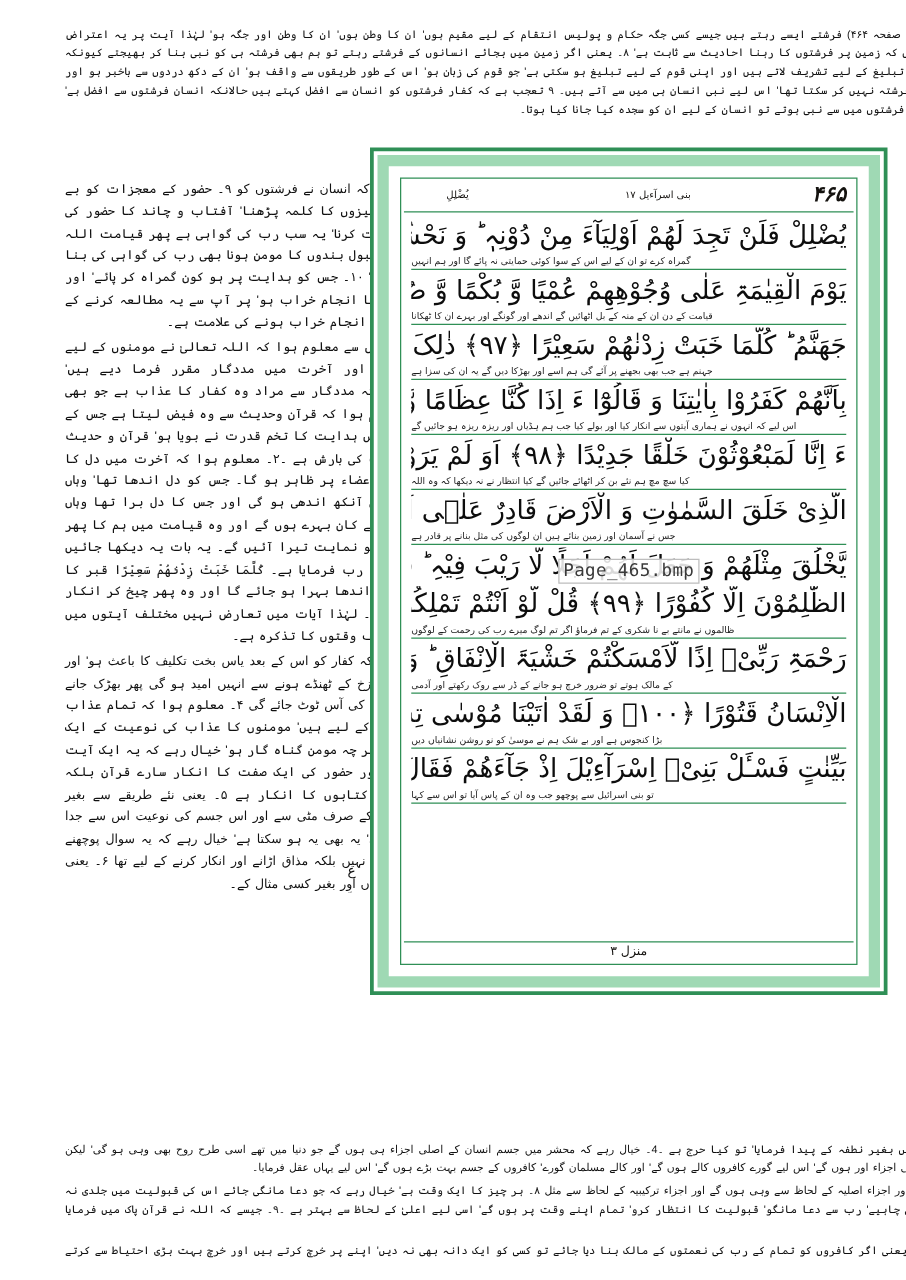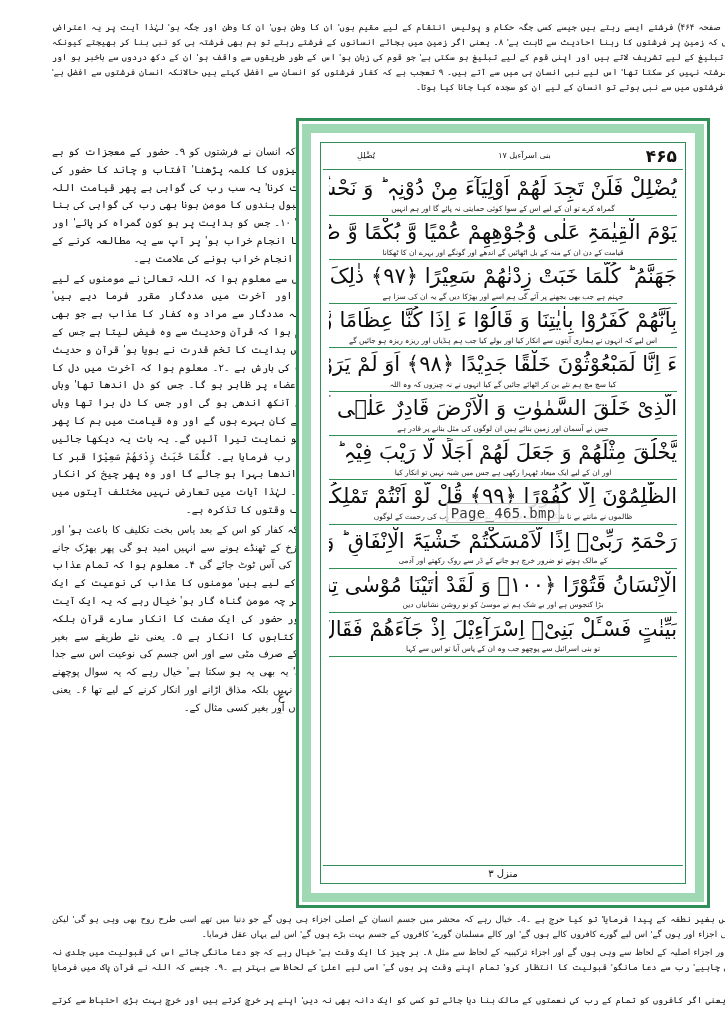--- a/index.html
+++ b/index.html
@@ -61,21 +61,21 @@
   .urdu-block p {
     margin: 0 0 2px 0;
   }
 
   
   .quran-panel {
     position: absolute;
     left: 296px;
     top: 118px;
     width: 414px;
-    height: 790px;
+    height: 678px;
     background: #ffffff;
     border: 3px solid #2f8f56;
     box-sizing: border-box;
     padding: 4px;
   }
   .quran-panel .ornament {
     position: absolute;
     inset: 3px;
     border: 9px solid #9fd9b4;
     box-sizing: border-box;
@@ -113,20 +113,21 @@
   .panel-header .surah-name {
     font-size: 8px;
     line-height: 1.15;
     text-align: center;
     width: 74px;
   }
   .panel-header .page-no {
     font-size: 17px;
     font-weight: bold;
     letter-spacing: 1px;
+    font-style: italic;
   }
 
   .panel-footer {
     position: absolute;
     left: 0; right: 0; bottom: 2px;
     text-align: center;
     direction: rtl;
     font-size: 10px;
     color: #14120f;
     border-top: 1.5px solid #2f8f56;
@@ -147,21 +148,21 @@
     line-height: 1.42;
     text-align: center;
     color: #0d0d0d;
     white-space: nowrap;
     overflow: hidden;
     letter-spacing: 0px;
   }
   .ayah-trans {
     font-size: 7.4px;
     line-height: 1.25;
-    text-align: center;
+    text-align: left;
     color: #1a1a1a;
     border-bottom: 1px solid #2f8f56;
     padding-bottom: 2px;
     margin-bottom: 2px;
     white-space: nowrap;
     overflow: hidden;
   }
 
   
   .page-stamp {
@@ -230,31 +231,30 @@
           <div class="ayah-trans">جہنم ہے جب بھی بجھنے پر آئے گی ہم اسے اور بھڑکا دیں گے یہ ان کی سزا ہے</div>
         </div>
 
         <div class="ayah-row">
           <div class="ayah-arabic">بِاَنَّھُمْ کَفَرُوْا بِاٰیٰتِنَا وَ قَالُوْٓا ءَ اِذَا کُنَّا عِظَامًا وَّ رُفَاتًا</div>
           <div class="ayah-trans">اس لیے کہ انہوں نے ہماری آیتوں سے انکار کیا اور بولے کیا جب ہم ہڈیاں اور ریزہ ریزہ ہو جائیں گے</div>
         </div>
 
         <div class="ayah-row">
           <div class="ayah-arabic">ءَ اِنَّا لَمَبْعُوْثُوْنَ خَلْقًا جَدِیْدًا ﴿۹۸﴾ اَوَ لَمْ یَرَوْا اَنَّ اللہَ</div>
-          <div class="ayah-trans">کیا سچ مچ ہم نئے بن کر اٹھائے جائیں گے کیا انہوں نے نہ چیزوں کہ وہ اللہ</div>
+          <div class="ayah-trans">کیا سچ مچ ہم نئے بن کر اٹھائے جائیں گے کیا انتظار نے نہ دیکھا کہ وہ اللہ</div>
         </div>
 
         <div class="ayah-row">
           <div class="ayah-arabic">الَّذِیْ خَلَقَ السَّمٰوٰتِ وَ الْاَرْضَ قَادِرٌ عَلٰۤی اَنْ</div>
           <div class="ayah-trans">جس نے آسمان اور زمین بنائے ہیں ان لوگوں کی مثل بنانے پر قادر ہے</div>
         </div>
 
         <div class="ayah-row">
           <div class="ayah-arabic">یَّخْلُقَ مِثْلَھُمْ وَ جَعَلَ لَھُمْ اَجَلًا لَّا رَیْبَ فِیْہِ ؕ فَاَبَی</div>
-          <div class="ayah-trans">اور ان کے لیے ایک میعاد ٹھہرا رکھی ہے جس میں شبہ نہیں تو انکار کیا</div>
         </div>
 
         <div class="ayah-row">
           <div class="ayah-arabic">الظّٰلِمُوْنَ اِلَّا کُفُوْرًا ﴿۹۹﴾ قُلْ لَّوْ اَنْتُمْ تَمْلِکُوْنَ خَزَآئِنَ</div>
           <div class="ayah-trans">ظالموں نے مانتے بے نا شکری کے تم فرماؤ اگر تم لوگ میرے رب کی رحمت کے لوگوں</div>
         </div>
 
         <div class="ayah-row">
           <div class="ayah-arabic">رَحْمَۃِ رَبِّیْۤ اِذًا لَّاَمْسَکْتُمْ خَشْیَۃَ الْاِنْفَاقِ ؕ وَ کَانَ</div>
           <div class="ayah-trans">کے مالک ہوتے تو ضرور خرچ ہو جانے کے ڈر سے روک رکھتے اور آدمی</div>

